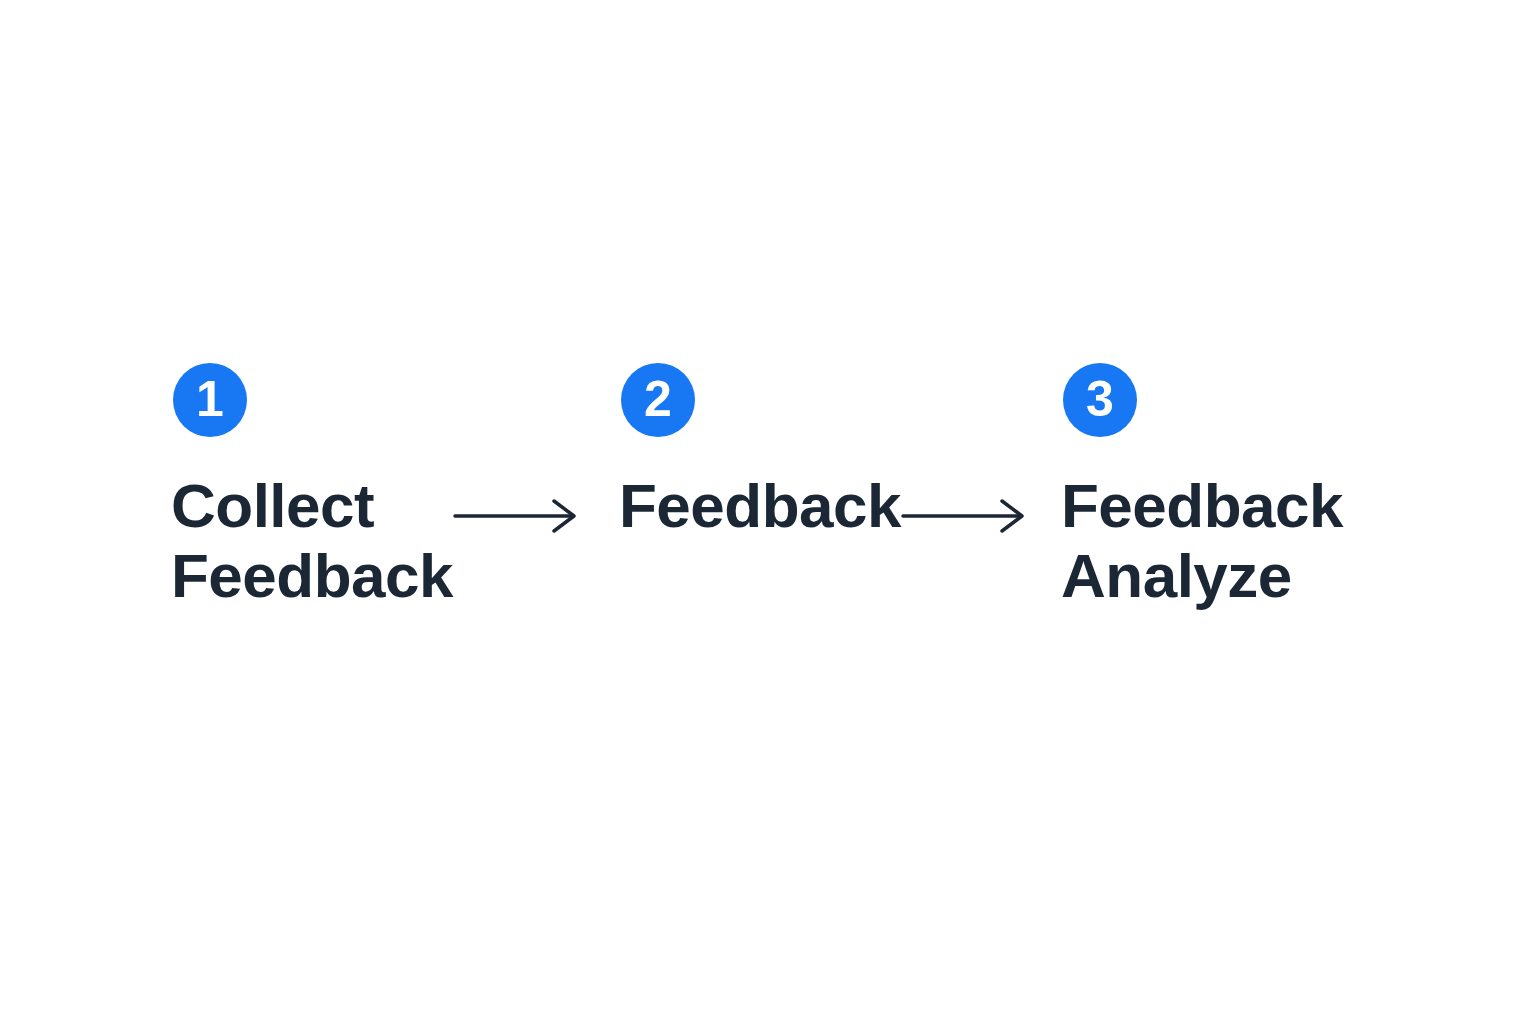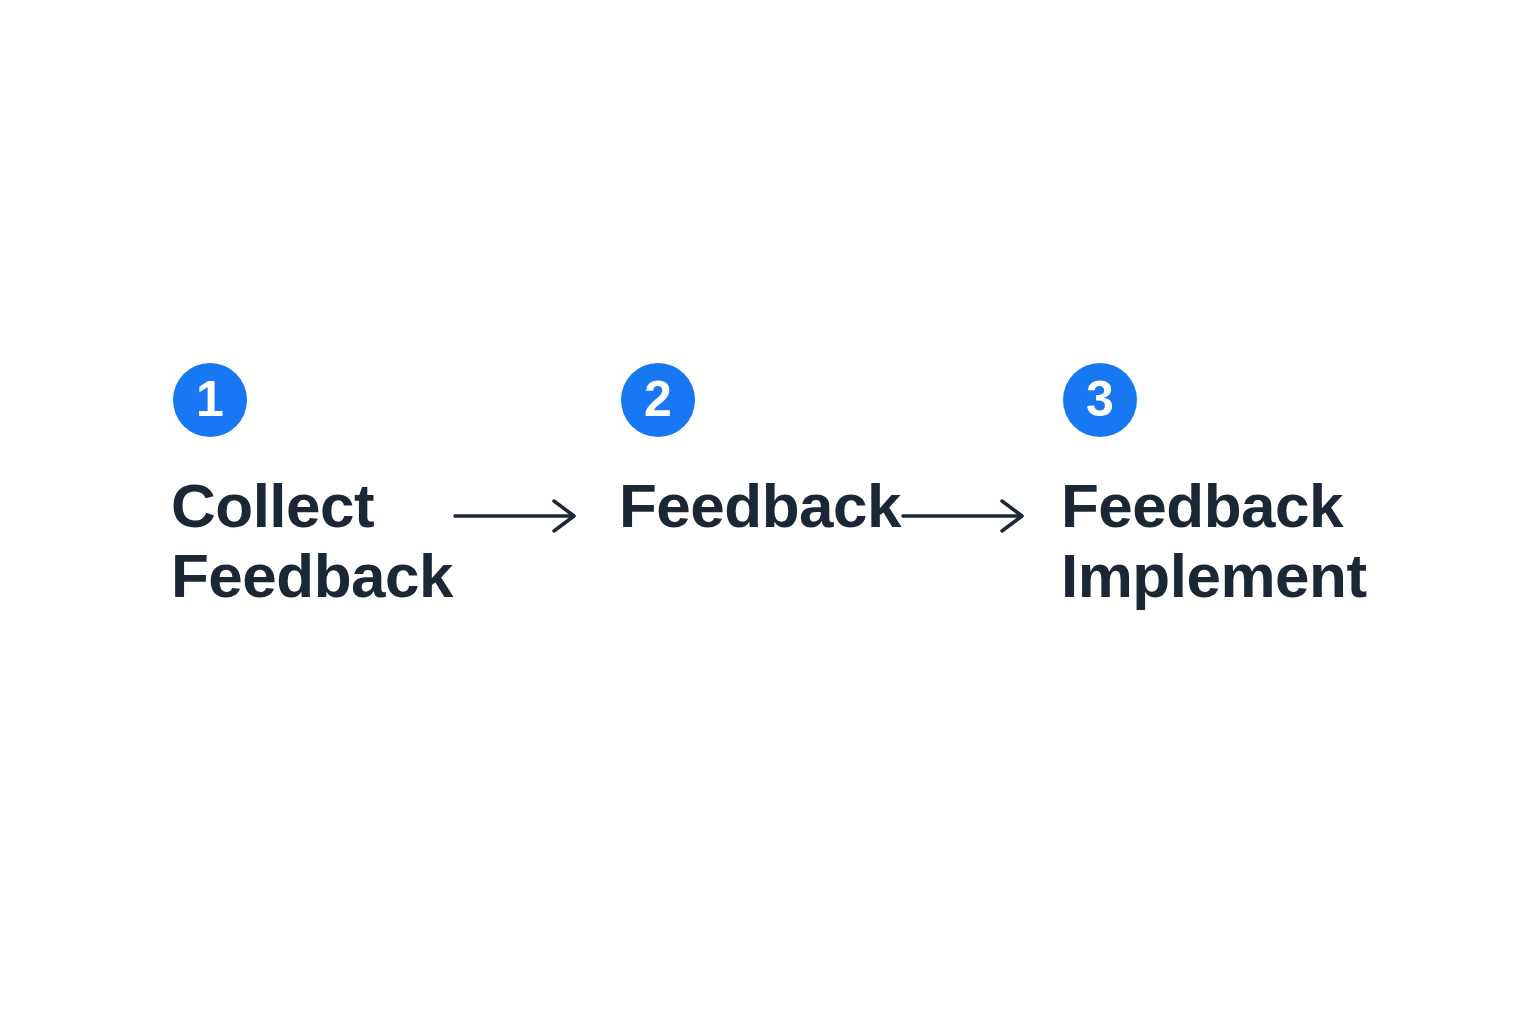--- a/index.html
+++ b/index.html
@@ -88,17 +88,17 @@
     <line x1="3" y1="19" x2="120" y2="19" stroke="#1B2734" stroke-width="3.5" stroke-linecap="round"></line>
     <polyline points="102,4 122,19 102,34" fill="none" stroke="#1B2734" stroke-width="3.5" stroke-linecap="round" stroke-linejoin="round"></polyline>
   </svg>
 
   <div class="step step-3">
     <div class="badge">
       <span>3</span>
     </div>
     <div class="title">
       <div>Feedback</div>
-      <div>Implement</div>
+      <div>Analyze</div>
     </div>
   </div>
 
 </div>
 
 </body></html>

